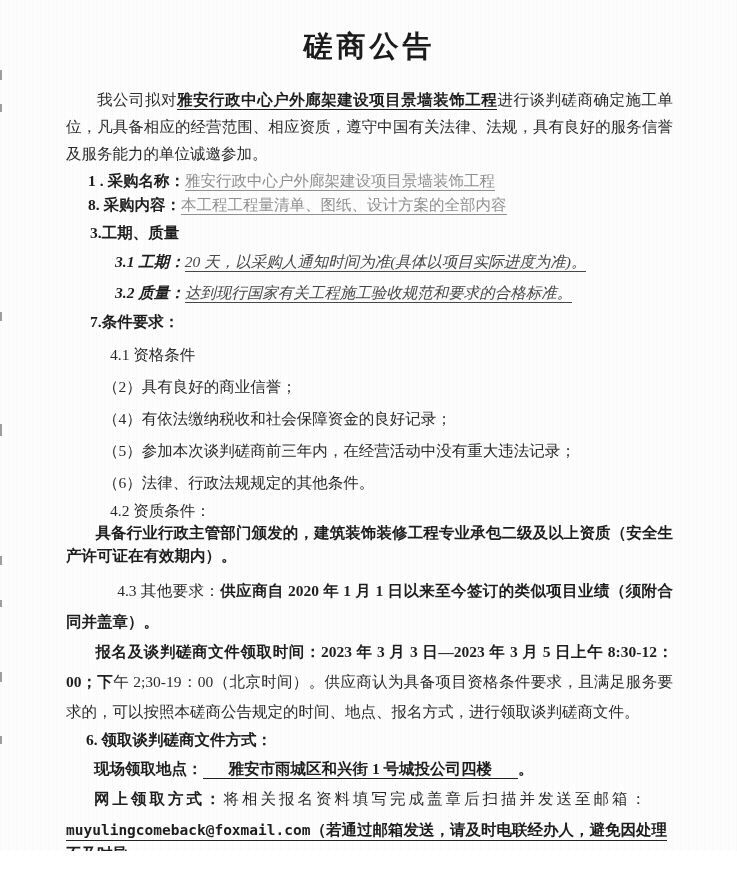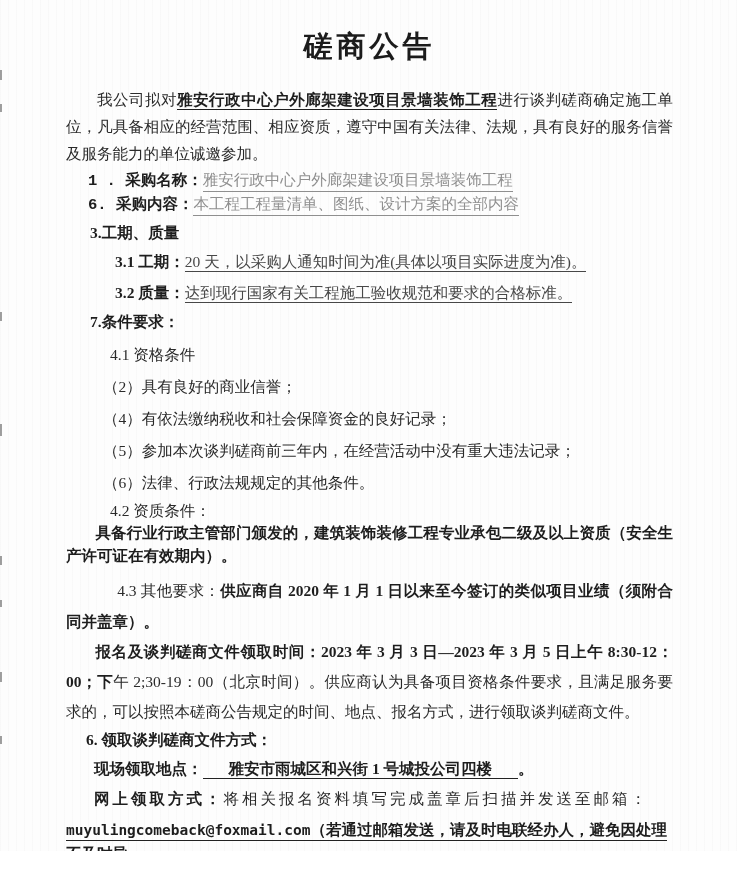--- a/index.html
+++ b/index.html
@@ -26,25 +26,25 @@
     font-weight: bold;
     letter-spacing: 4px;
     color: #1b1b1b;
   }
   .b { font-weight: bold; color: #1e1e1e; }
   .u { border-bottom: 1px solid currentColor; padding-bottom: 1px; }
   .faded { color: #8f8f8f; }
   .val { color: #474747; }
   .intro { margin: 0 0 2px; line-height: 27px; text-indent: 2em; text-align: justify; }
   .row { line-height: 24px; }
-  .l1 { padding-left: 22px; font-family: Liberation Mono, monospace; }
+  .l1 { padding-left: 22px; }
   .sec { padding-left: 24px; font-weight: bold; color: #1d1d1d; }
   .sec3 { margin-top: 4px; }
   .sec4 { margin-top: 5px; }
-  .sub { padding-left: 49px; }
+  .sub { padding-left: 49px; font-style: italic; }
   .sub31 { margin-top: 5px; }
   .sub32 { margin-top: 7px; }
   .sub41 { padding-left: 44px; margin-top: 10px; line-height: 22px; }
   .qual { padding-left: 37px; line-height: 22px; margin-top: 10px; }
   .qual-first { margin-top: 6px; }
   .sub42 { padding-left: 44px; margin-top: 6px; line-height: 22px; }
   .para42 { margin: 0; line-height: 22.5px; text-indent: 1.9em; font-weight: bold;
             color: #1d1d1d; text-align: justify; }
   .para43 { margin: 8px 0 0; line-height: 31px; text-indent: 3.3em; text-align: justify; }
   .para-reg { margin: 0; line-height: 30px; text-indent: 1.9em; text-align: justify; }
@@ -74,21 +74,21 @@
     <div class="mark" style="top:736px;height:8px"></div>
     <div class="mark" style="top:862px;height:9px"></div>
   </div>
 
   <h1 class="title">磋商公告</h1>
 
   <p class="intro"><span>我公司拟对</span><span class="b u">雅安行政中心户外廊架建设项目景墙装饰工程</span><span>进行谈判磋商确定施工单位，凡具备相应的经营范围、相应资质，遵守中国有关法律、法规，具有良好的服务信誉及服务能力的单位诚邀参加。</span></p>
 
   <div class="row l1"><span class="b">1 . 采购名称：</span><span class="u faded">雅安行政中心户外廊架建设项目景墙装饰工程</span></div>
 
-  <div class="row l1"><span class="b">6. 采购内容：</span><span class="u faded">本工程工程量清单、图纸、设计方案的全部内容</span></div>
+  <div class="row l1"><span class="b">8. 采购内容：</span><span class="u faded">本工程工程量清单、图纸、设计方案的全部内容</span></div>
 
   <div class="row sec sec3">3.工期、质量</div>
 
   <div class="row sub sub31"><span class="b">3.1 工期：</span><span class="u val">20 天，以采购人通知时间为准(具体以项目实际进度为准)。</span></div>
 
   <div class="row sub sub32"><span class="b">3.2 质量：</span><span class="u val">达到现行国家有关工程施工验收规范和要求的合格标准。</span></div>
 
   <div class="row sec sec4">7.条件要求：</div>
 
   <div class="sub41">4.1 资格条件</div>

